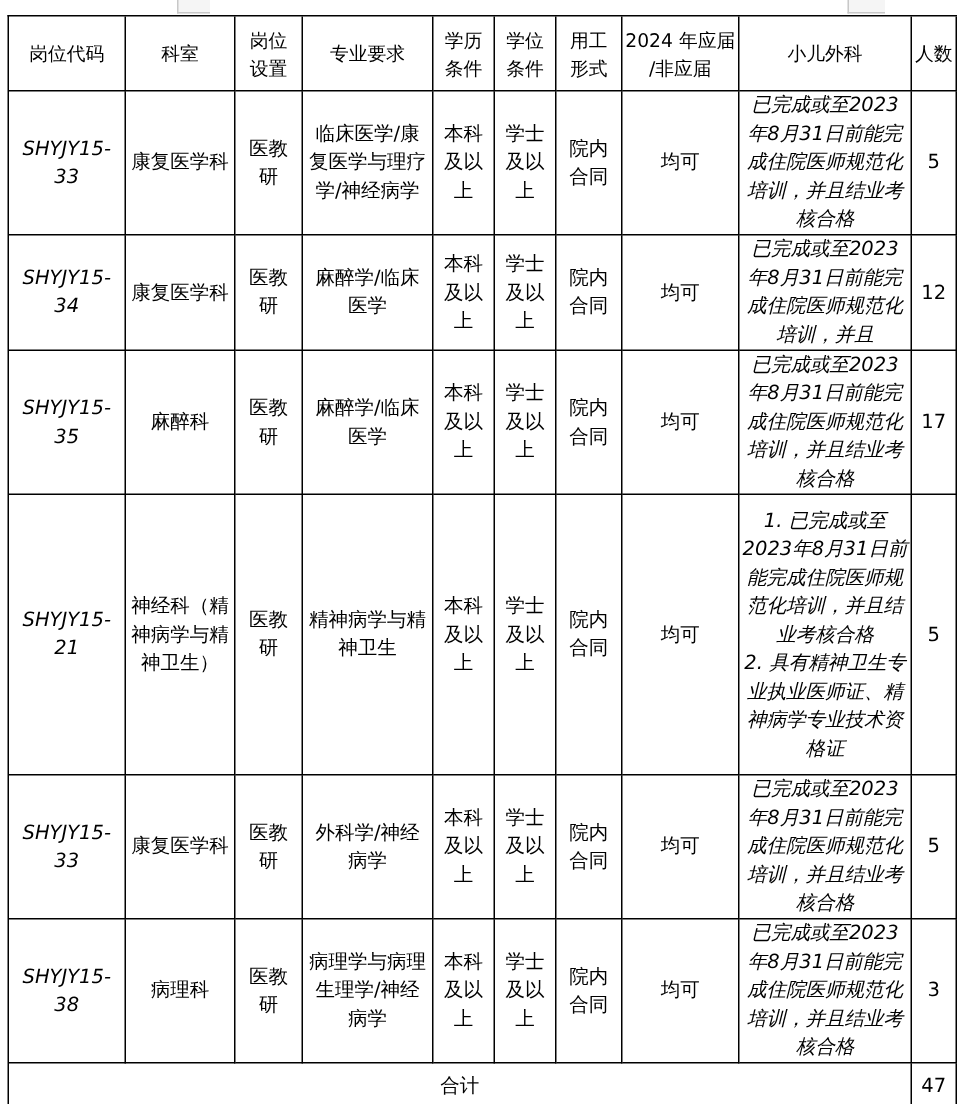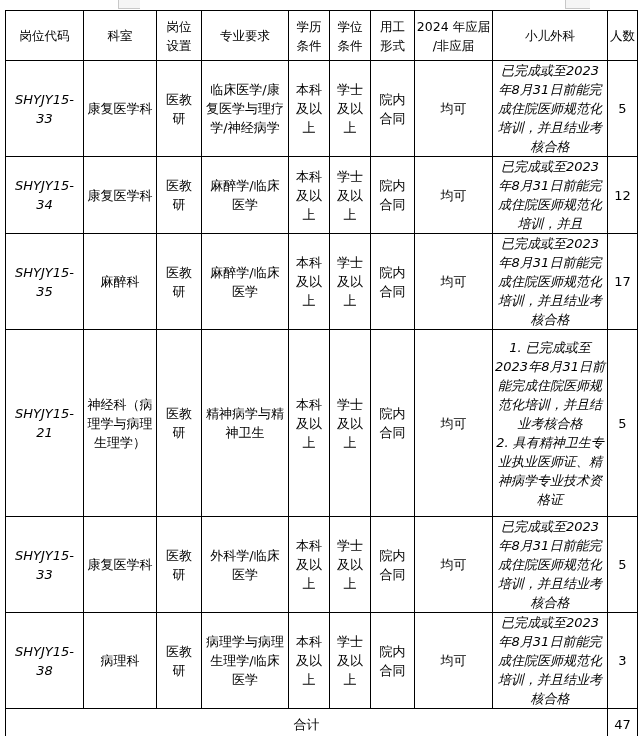--- a/index.html
+++ b/index.html
@@ -144,21 +144,21 @@
 及以
 上</td>
         <td>院内
 合同</td>
         <td>均可</td>
         <td class="other">已完成或至2023年8月31日前能完成住院医师规范化培训，并且结业考核合格</td>
         <td class="count">17</td>
       </tr>
       <tr>
         <td class="code">SHYJY15-21</td>
-        <td>神经科（病理学与病理生理学）</td>
+        <td>神经科（精神病学与精神卫生）</td>
         <td>医教
 研</td>
         <td>精神病学与精神卫生</td>
         <td>本科
 及以
 上</td>
         <td>学士
 及以
 上</td>
         <td>院内
@@ -166,39 +166,39 @@
         <td>均可</td>
         <td class="other">1. 已完成或至2023年8月31日前能完成住院医师规范化培训，并且结业考核合格
 2. 具有精神卫生专业执业医师证、精神病学专业技术资格证</td>
         <td class="count">5</td>
       </tr>
       <tr>
         <td class="code">SHYJY15-33</td>
         <td>康复医学科</td>
         <td>医教
 研</td>
-        <td>外科学/临床医学</td>
+        <td>外科学/神经病学</td>
         <td>本科
 及以
 上</td>
         <td>学士
 及以
 上</td>
         <td>院内
 合同</td>
         <td>均可</td>
         <td class="other">已完成或至2023年8月31日前能完成住院医师规范化培训，并且结业考核合格</td>
         <td class="count">5</td>
       </tr>
       <tr>
         <td class="code">SHYJY15-38</td>
         <td>病理科</td>
         <td>医教
 研</td>
-        <td>病理学与病理生理学/临床医学</td>
+        <td>病理学与病理生理学/神经病学</td>
         <td>本科
 及以
 上</td>
         <td>学士
 及以
 上</td>
         <td>院内
 合同</td>
         <td>均可</td>
         <td class="other">已完成或至2023年8月31日前能完成住院医师规范化培训，并且结业考核合格</td>

